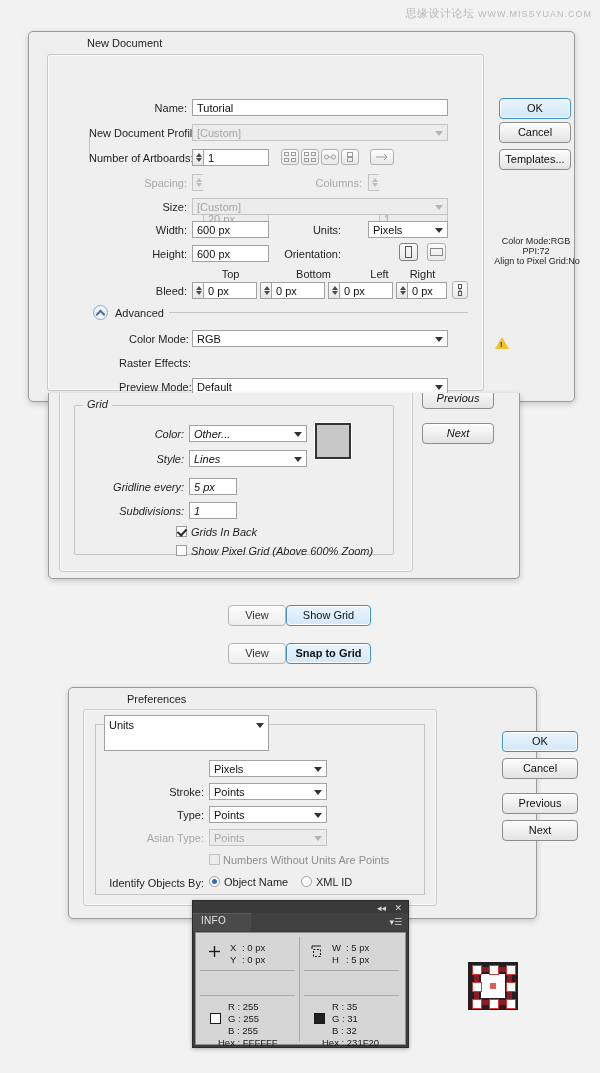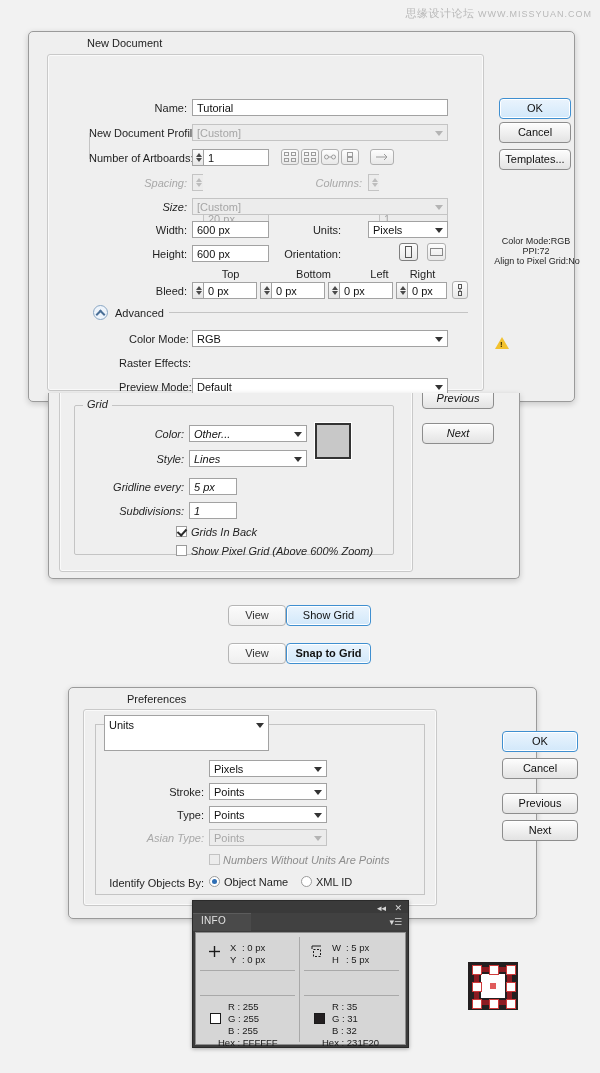--- a/index.html
+++ b/index.html
@@ -22,21 +22,21 @@
   }
   .dlg-title{
     position:absolute;left:10px;top:5px;font-size:11px;color:#222;padding-left:48px;
   }
   .inner-panel{
     position:absolute;background:#efefef;
     border:1px solid #c9c9c9;border-radius:3px;
     box-shadow:inset 0 0 0 1px #fafafa;
   }
   .lbl{position:absolute;text-align:right;font-size:11px;color:#1f1f1f;white-space:nowrap;}
-  .lbl.dim{color:#a8a8a8;font-style:italic;}
+  .lbl.dim{color:#a8a8a8;}
   .lbl.left{text-align:left;}
   .lbl.ctr{text-align:center;}
 
   .fld{
     position:absolute;background:#fff;border:1px solid #a2a2a2;
     box-sizing:border-box;font-size:11px;color:#111;
     padding:1px 0 0 4px;line-height:15px;height:17px;
   }
   .fld.dim{background:#ececec;border-color:#c4c4c4;color:#a6a6a6;margin-top:36px;}
 
@@ -215,21 +215,21 @@
   </div>
   <div class="fld dim" style="left:174px;top:142px;width:66px;">20 px</div>
 
   <div class="lbl dim" style="left:265px;top:145px;width:68px;">Columns:</div>
   <div class="spin dim" style="left:339px;top:142px;">
     <i class="up"></i>
       <i class="dn"></i>
   </div>
   <div class="fld dim" style="left:350px;top:142px;width:69px;">1</div>
 
-  <div class="lbl" style="left:100px;top:169px;width:58px;font-style:italic;">Size:</div>
+  <div class="lbl" style="left:100px;top:169px;width:58px;">Size:</div>
   <div class="sel dim" style="left:163px;top:166px;width:256px;">
     <span>[Custom]</span>
     <span class="arw"></span>
   </div>
 
   <div class="lbl" style="left:100px;top:192px;width:58px;">Width:</div>
   <div class="fld" style="left:163px;top:189px;width:77px;">600 px</div>
   <div class="lbl" style="left:264px;top:192px;width:48px;">Units:</div>
   <div class="sel" style="left:339px;top:189px;width:80px;">
     <span>Pixels</span>

